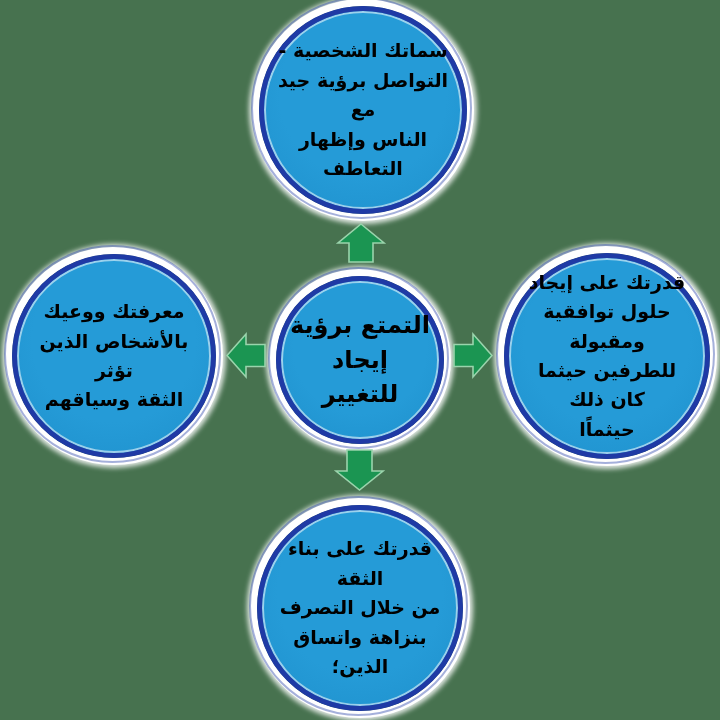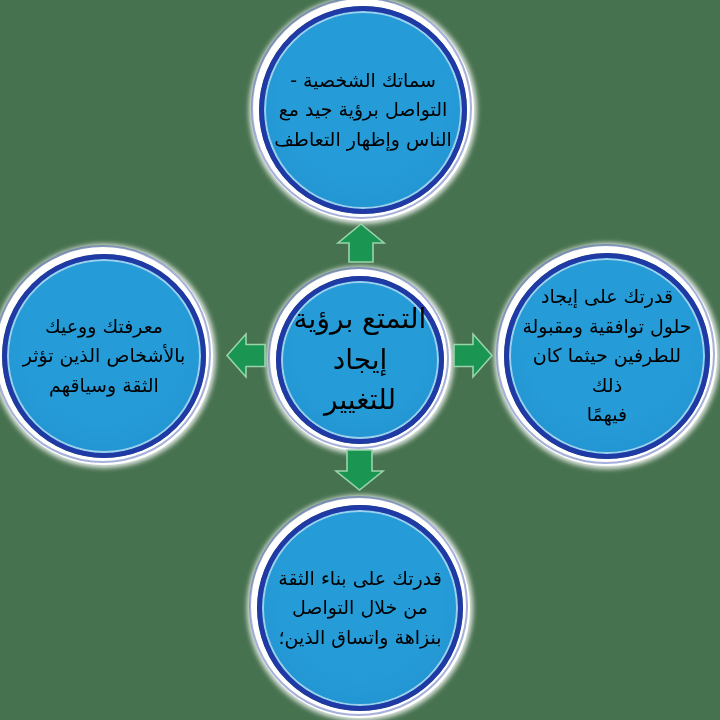--- a/index.html
+++ b/index.html
@@ -41,35 +41,35 @@
   
   .node::after{
     content:"";
     position:absolute;
     inset:-14px -10px -10px -13px;
     border:2px solid rgba(31,58,165,0.40);
     border-radius:50%;
     pointer-events:none;
   }
   .node-top   {left:259px; top:6px;   width:208px; height:208px;}
-  .node-left  {left:2px;  top:254px; width:204px; height:204px;}
+  .node-left  {left:12px;  top:254px; width:204px; height:204px;}
   .node-right {left:504px; top:253px; width:206px; height:206px;}
   .node-bottom{left:257px; top:505px; width:206px; height:206px;justify-content:center;}
   .node-center{left:276px; top:276px; width:168px; height:168px;}
   .node-text{
     direction:rtl;
     color:var(--color-text);
-    font-weight:normal;
+    font-weight:bold;
     font-size:19px;
     line-height:1.55;
     padding:0 10px;
     letter-spacing:0;
   }
   .node-center .node-text{
-    font-size:28px;
+    font-size:24px;
     line-height:1.45;
     padding:0 4px;
   }
   
   .arrow{
     position:absolute;
     overflow:visible;
     color:var(--color-arrow_fill);
   }
   .arrow polygon{
@@ -102,28 +102,28 @@
       <div>بالأشخاص الذين تؤثر</div>
       <div>الثقة وسياقهم</div>
     </div>
   </div>
 
   <div class="node node-right">
     <div class="node-text" lang="ar">
       <div>قدرتك على إيجاد</div>
       <div>حلول توافقية ومقبولة</div>
       <div>للطرفين حيثما كان ذلك</div>
-      <div>فيهمًا</div>
+      <div>حيثماًا</div>
     </div>
   </div>
 
   <div class="node node-bottom">
     <div class="node-text" lang="ar">
       <div>قدرتك على بناء الثقة</div>
-      <div>من خلال التواصل</div>
+      <div>من خلال التصرف</div>
       <div>بنزاهة واتساق الذين؛</div>
     </div>
   </div>
 
   <div class="node node-center">
     <div class="node-text" lang="ar">
       <div>التمتع برؤية</div>
       <div>إيجاد</div>
       <div>للتغيير</div>
     </div>

